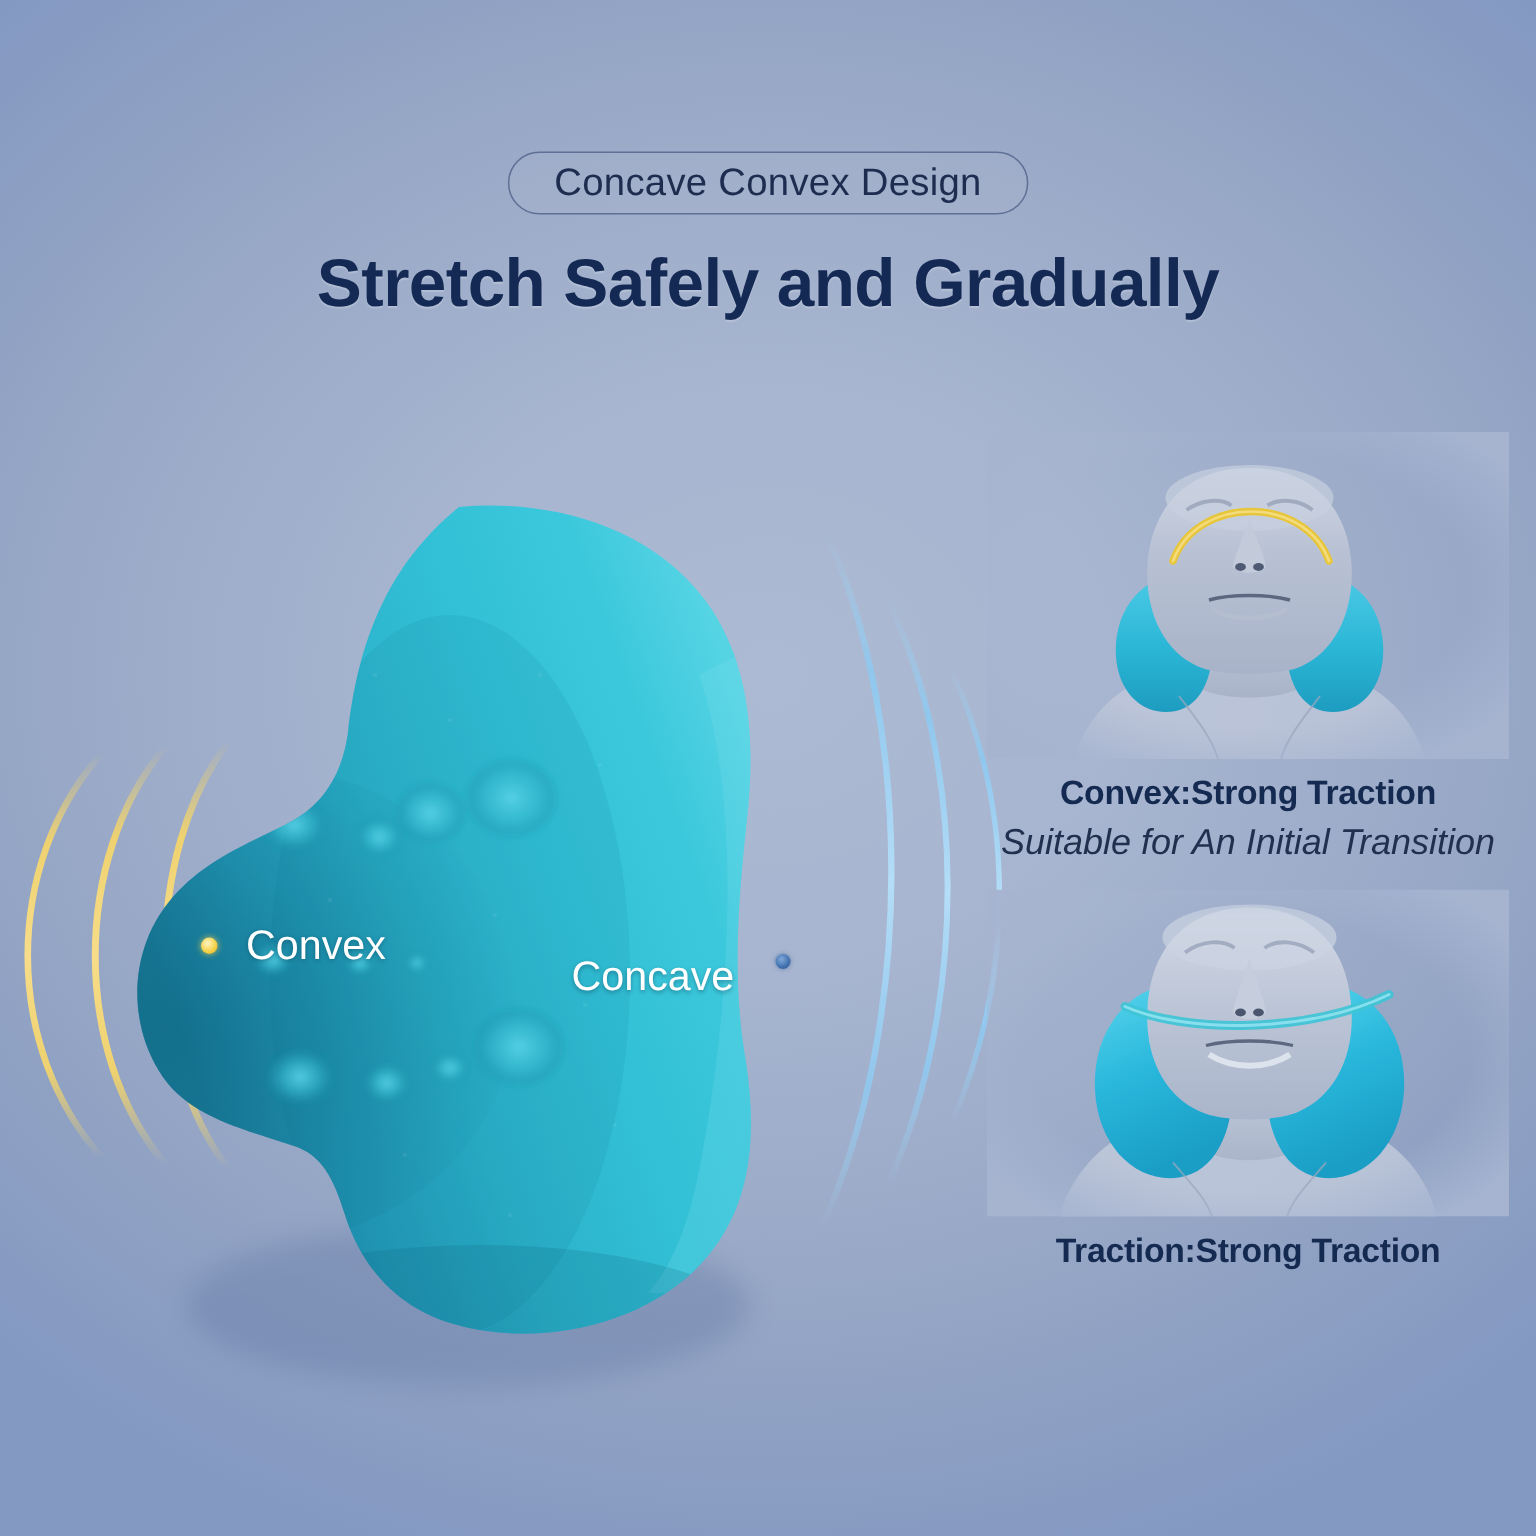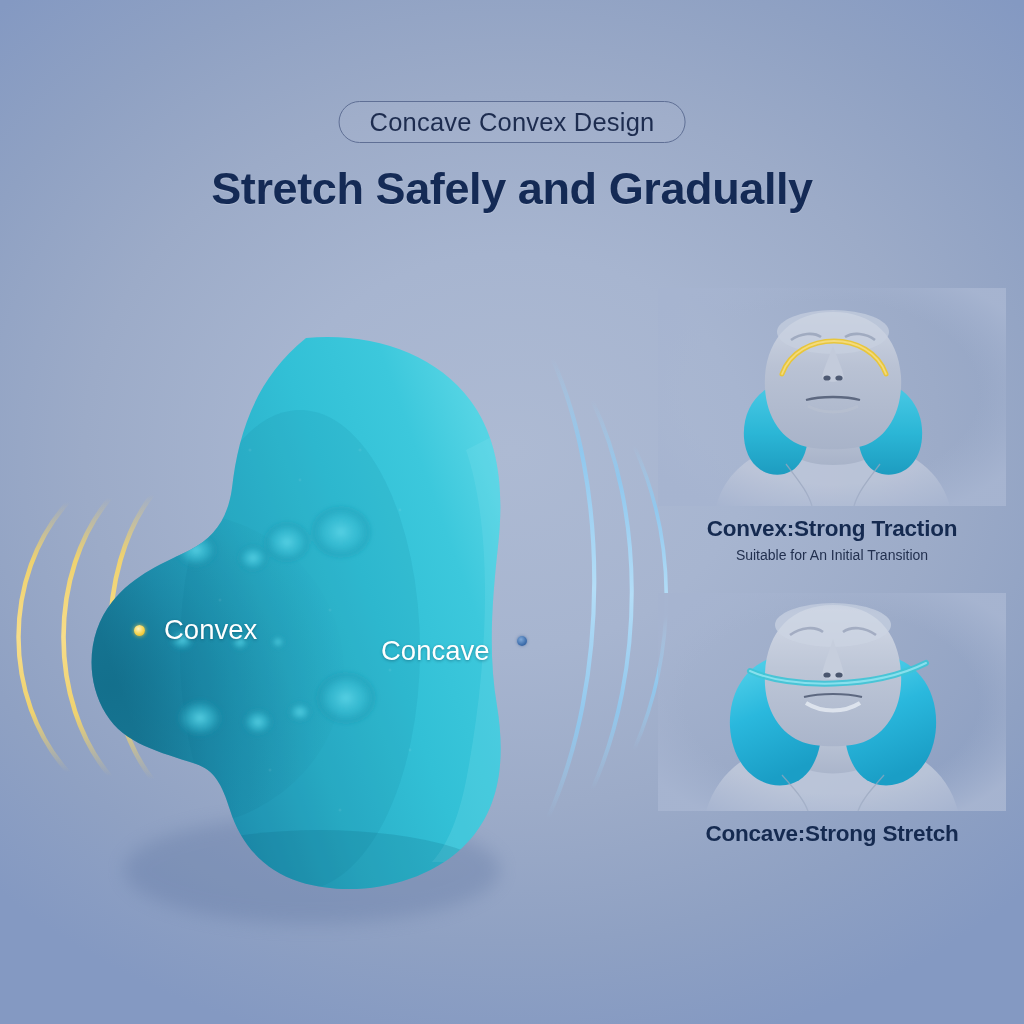--- a/index.html
+++ b/index.html
@@ -126,23 +126,24 @@
 
   .rp-title {
     font-size: 22.5px;
     font-weight: bold;
     color: #152a50;
     letter-spacing: -0.2px;
     white-space: nowrap;
   }
   .rp-sub {
     margin-top: 4px;
-    font-size: 14px;
+    font-size: 24px;
     line-height: 1.32;
     color: #22304f;
+    font-style: italic;
   }
 </style>
 </head>
 <body>
 
 <div id="stage">
 
   <div id="header">
     <div id="headline">Stretch Safely and Gradually</div>
     <div id="badge">
@@ -426,18 +427,18 @@
           <path d="M124,182 C 136,196 146,206 150,218" stroke="#9aa6bd" stroke-width="1.3" fill="none" opacity="0.7"></path>
           <path d="M226,182 C 214,196 204,206 200,218" stroke="#9aa6bd" stroke-width="1.3" fill="none" opacity="0.7"></path>
 
           <path d="M92,78 C 132,96 216,96 268,70" stroke="#3fc4d6" stroke-width="6" fill="none" stroke-linecap="round" opacity="0.92"></path>
           <path d="M92,78 C 132,96 216,96 268,70" stroke="#9fe8f4" stroke-width="2" fill="none" stroke-linecap="round" opacity="0.75"></path>
 
           <rect x="0" y="0" width="348" height="218" fill="url(#fade2)"></rect>
         </svg>
       </div>
       <div class="rp-caption">
-        <div class="rp-title">Concave:Strong Stretch</div>
+        <div class="rp-title">Traction:Strong Traction</div>
       </div>
     </div>
 
   </div>
 </div>
 
 </body></html>

